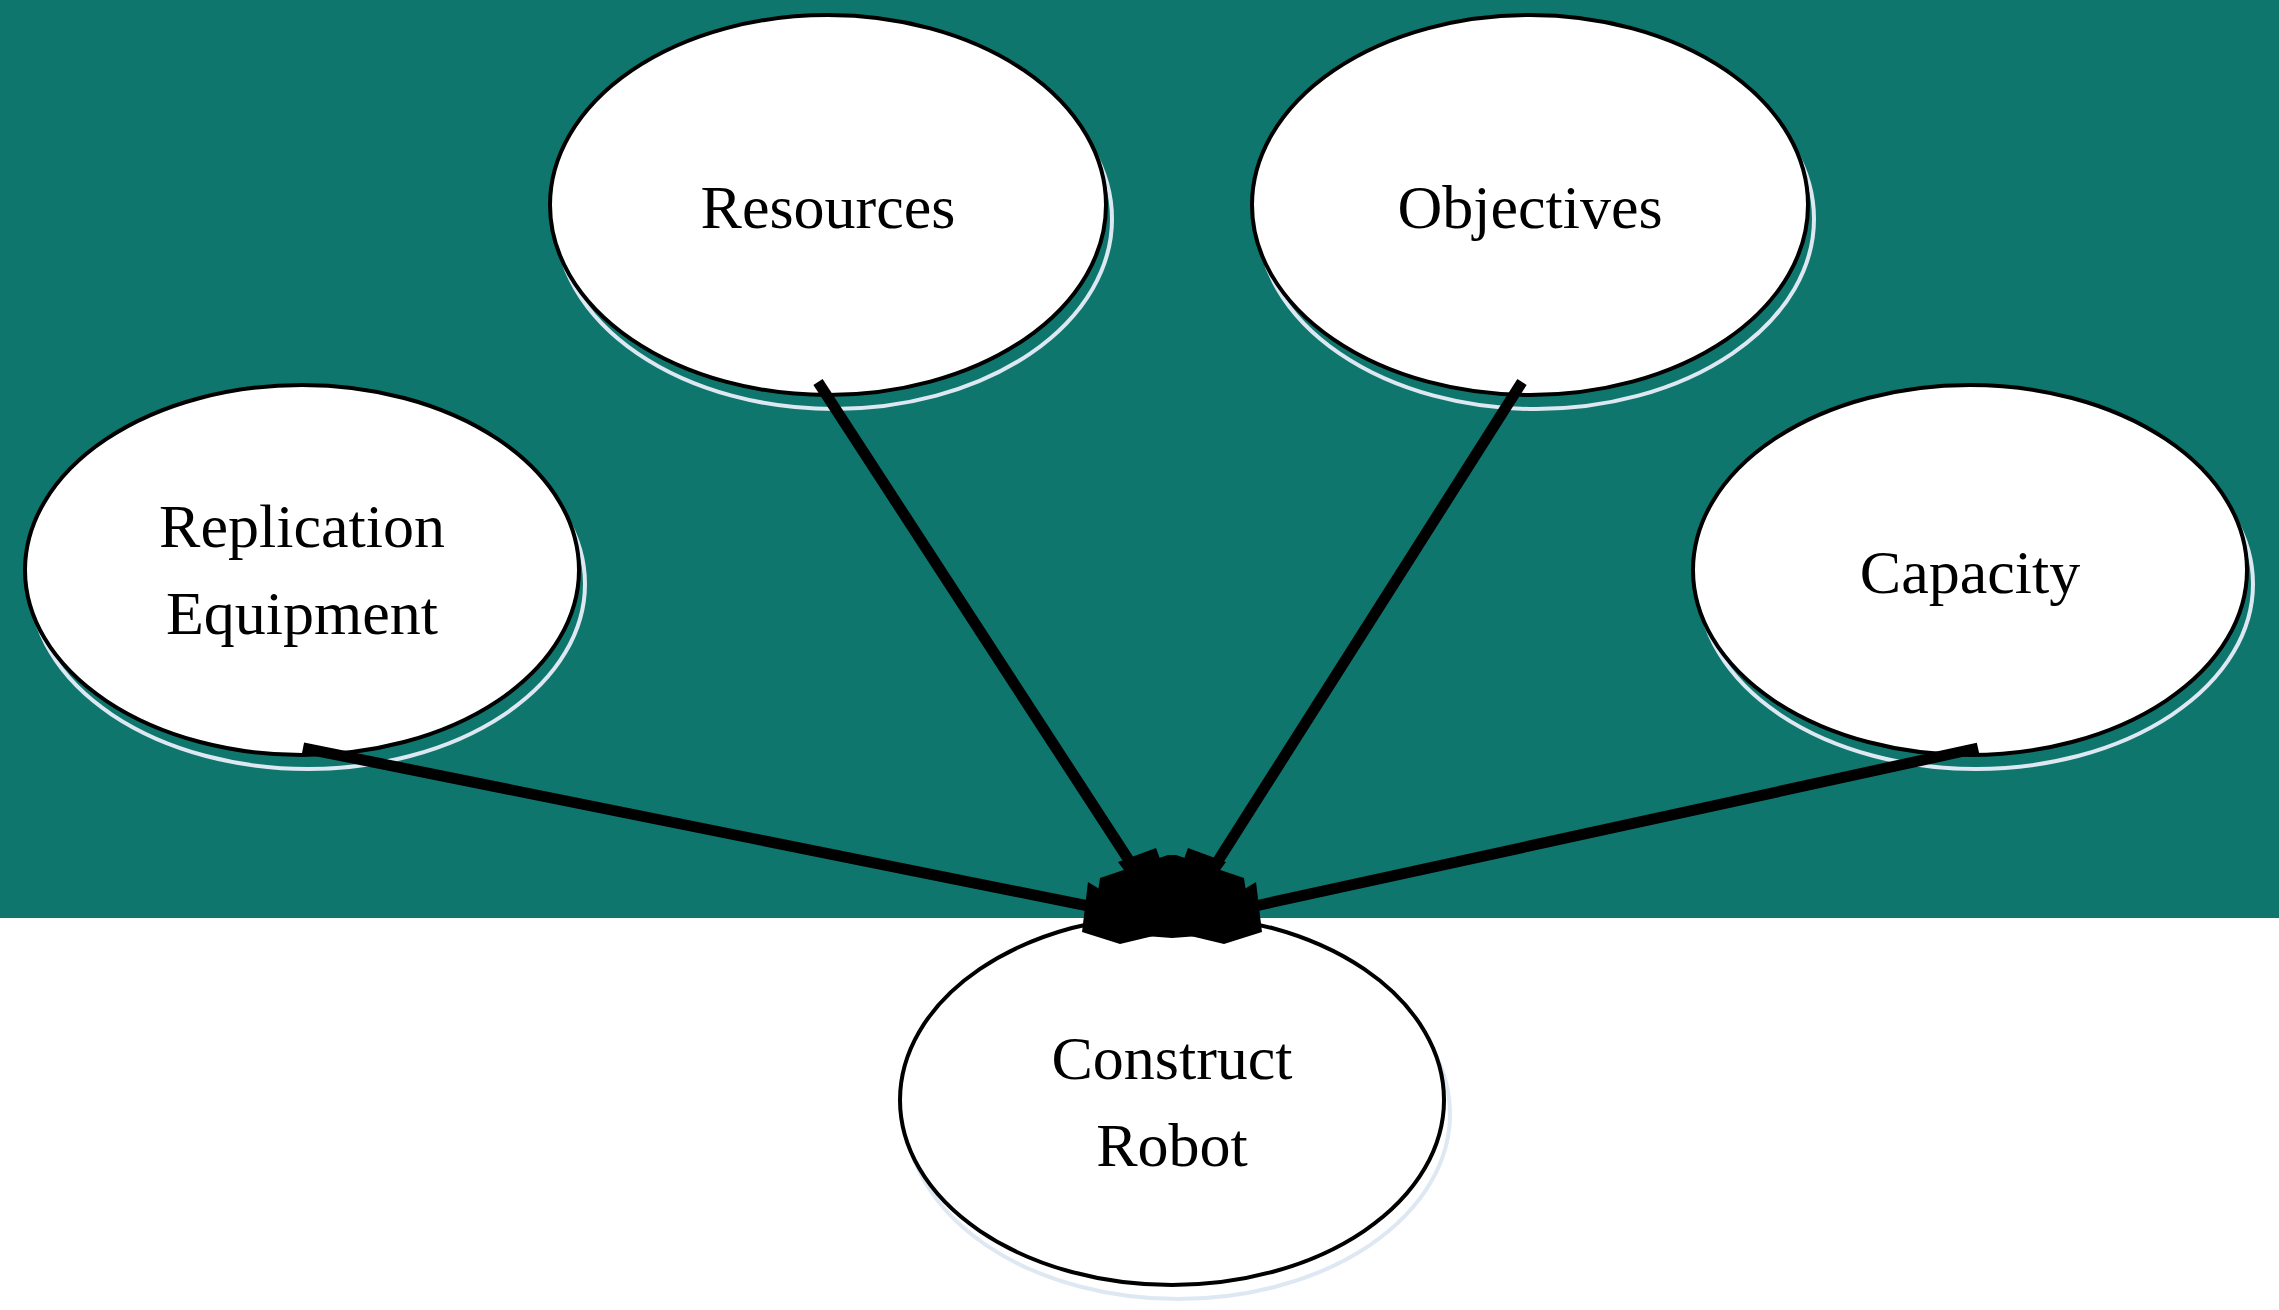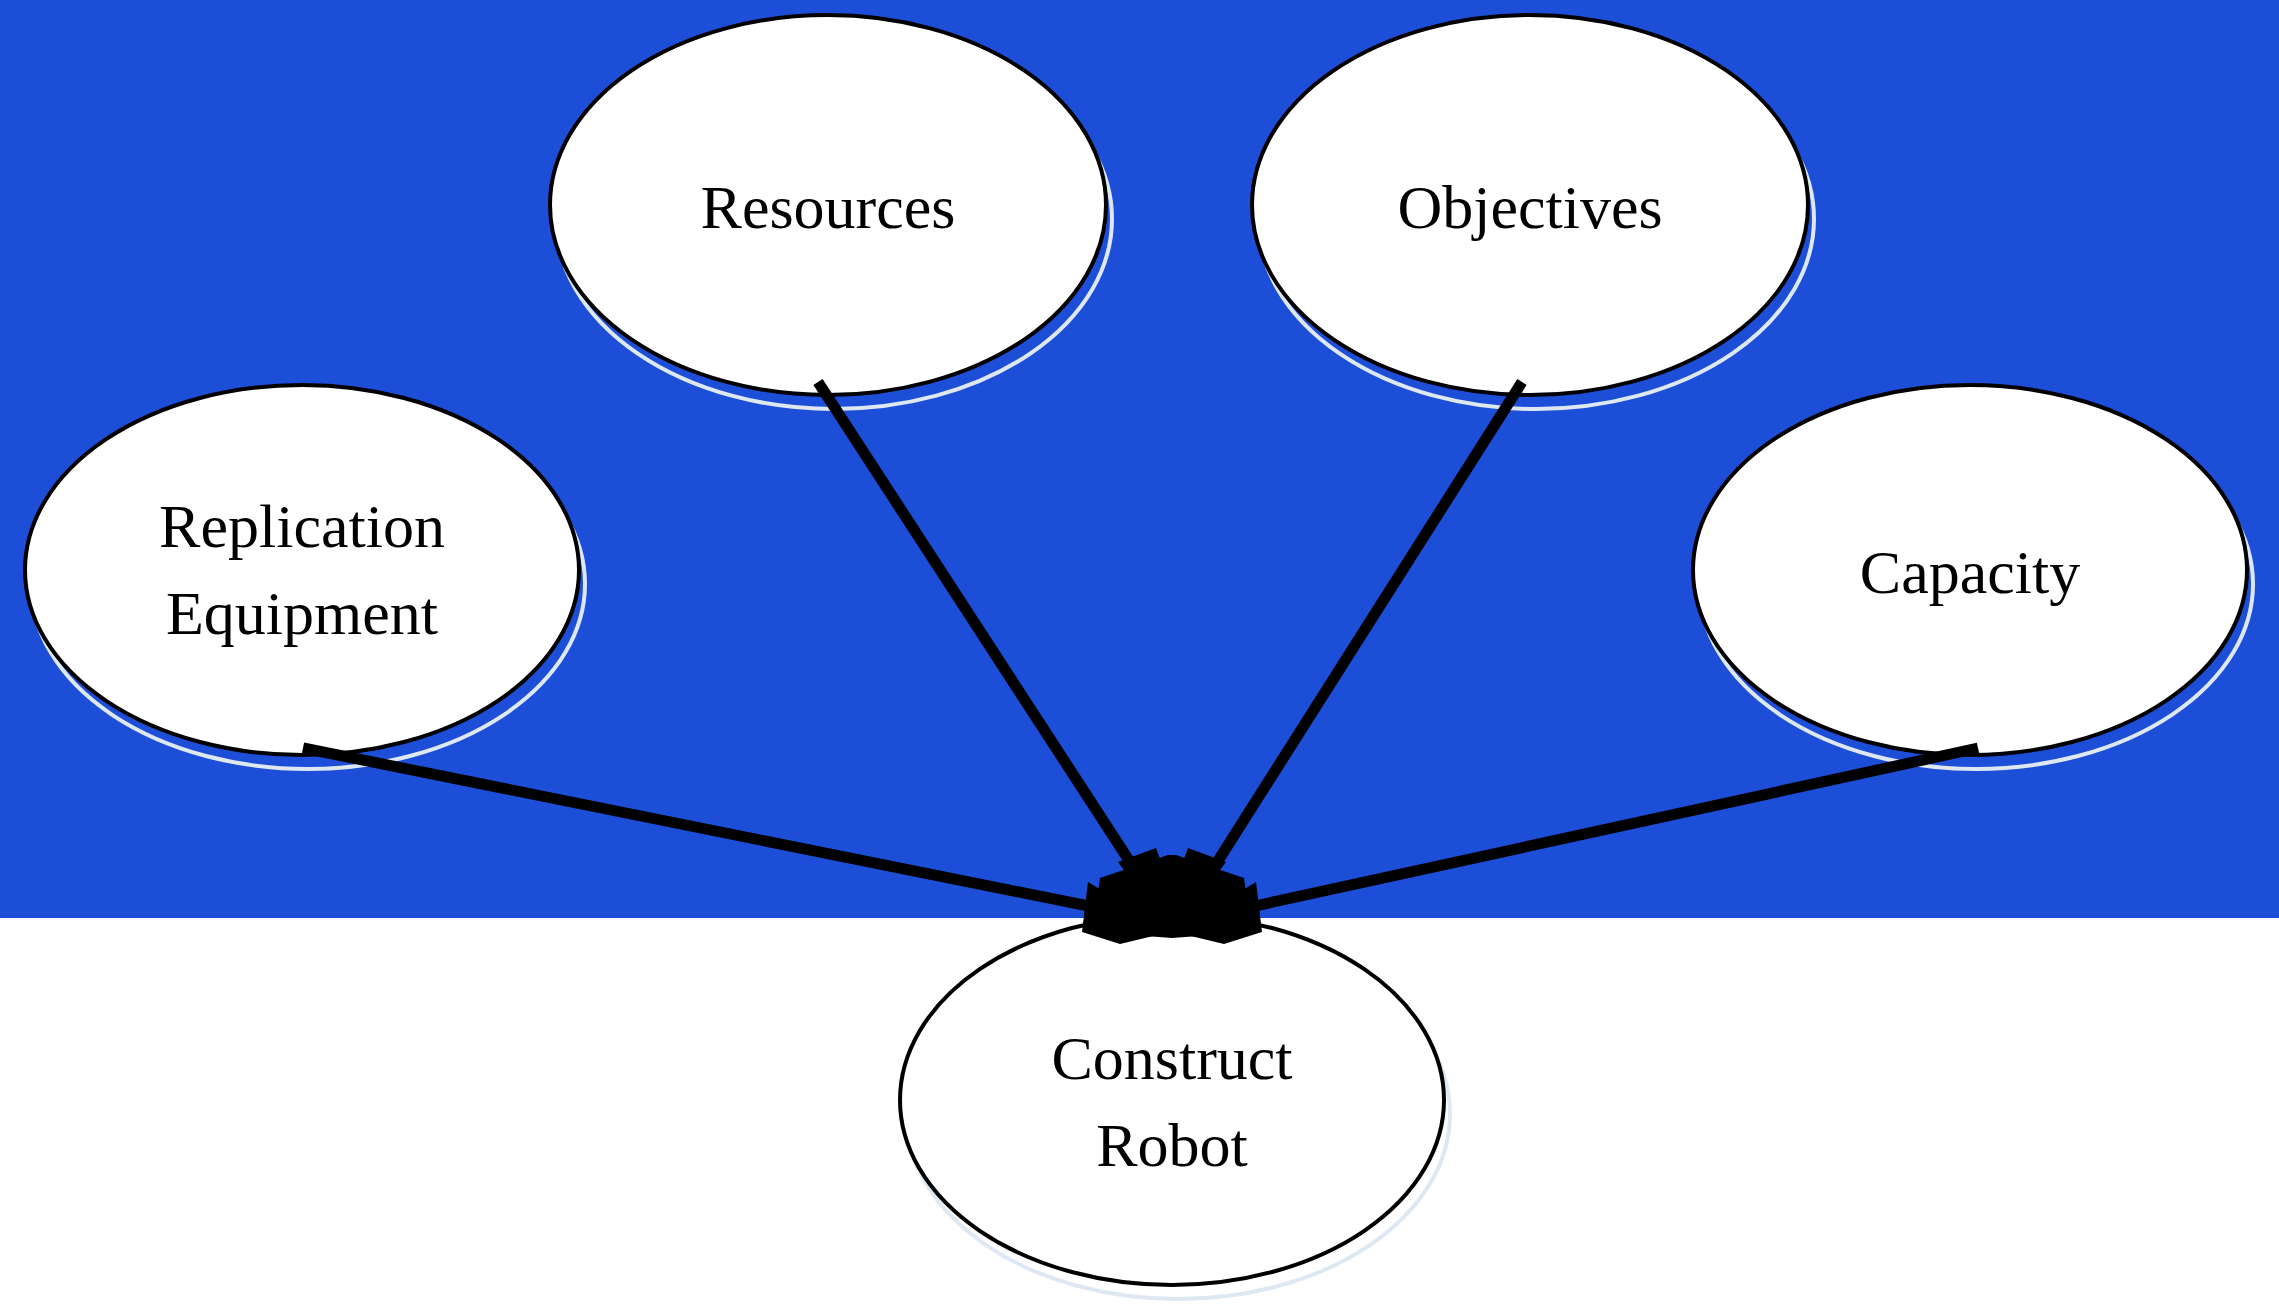--- a/index.html
+++ b/index.html
@@ -11,21 +11,21 @@
   body {
     width: 2279px;
     height: 1310px;
     overflow: hidden;
     font-family: "Liberation Serif", "DejaVu Serif", serif;
   }
   #diagram-root {
     position: relative;
     width: 2279px;
     height: 918px;
-    background: #1d4ed8;
+    background: #0f766e;
   }
   svg#diagram-canvas {
     position: absolute;
     top: 0;
     left: 0;
     width: 2279px;
     height: 1310px;
     display: block;
   }
   .node-ellipse-shadow {

